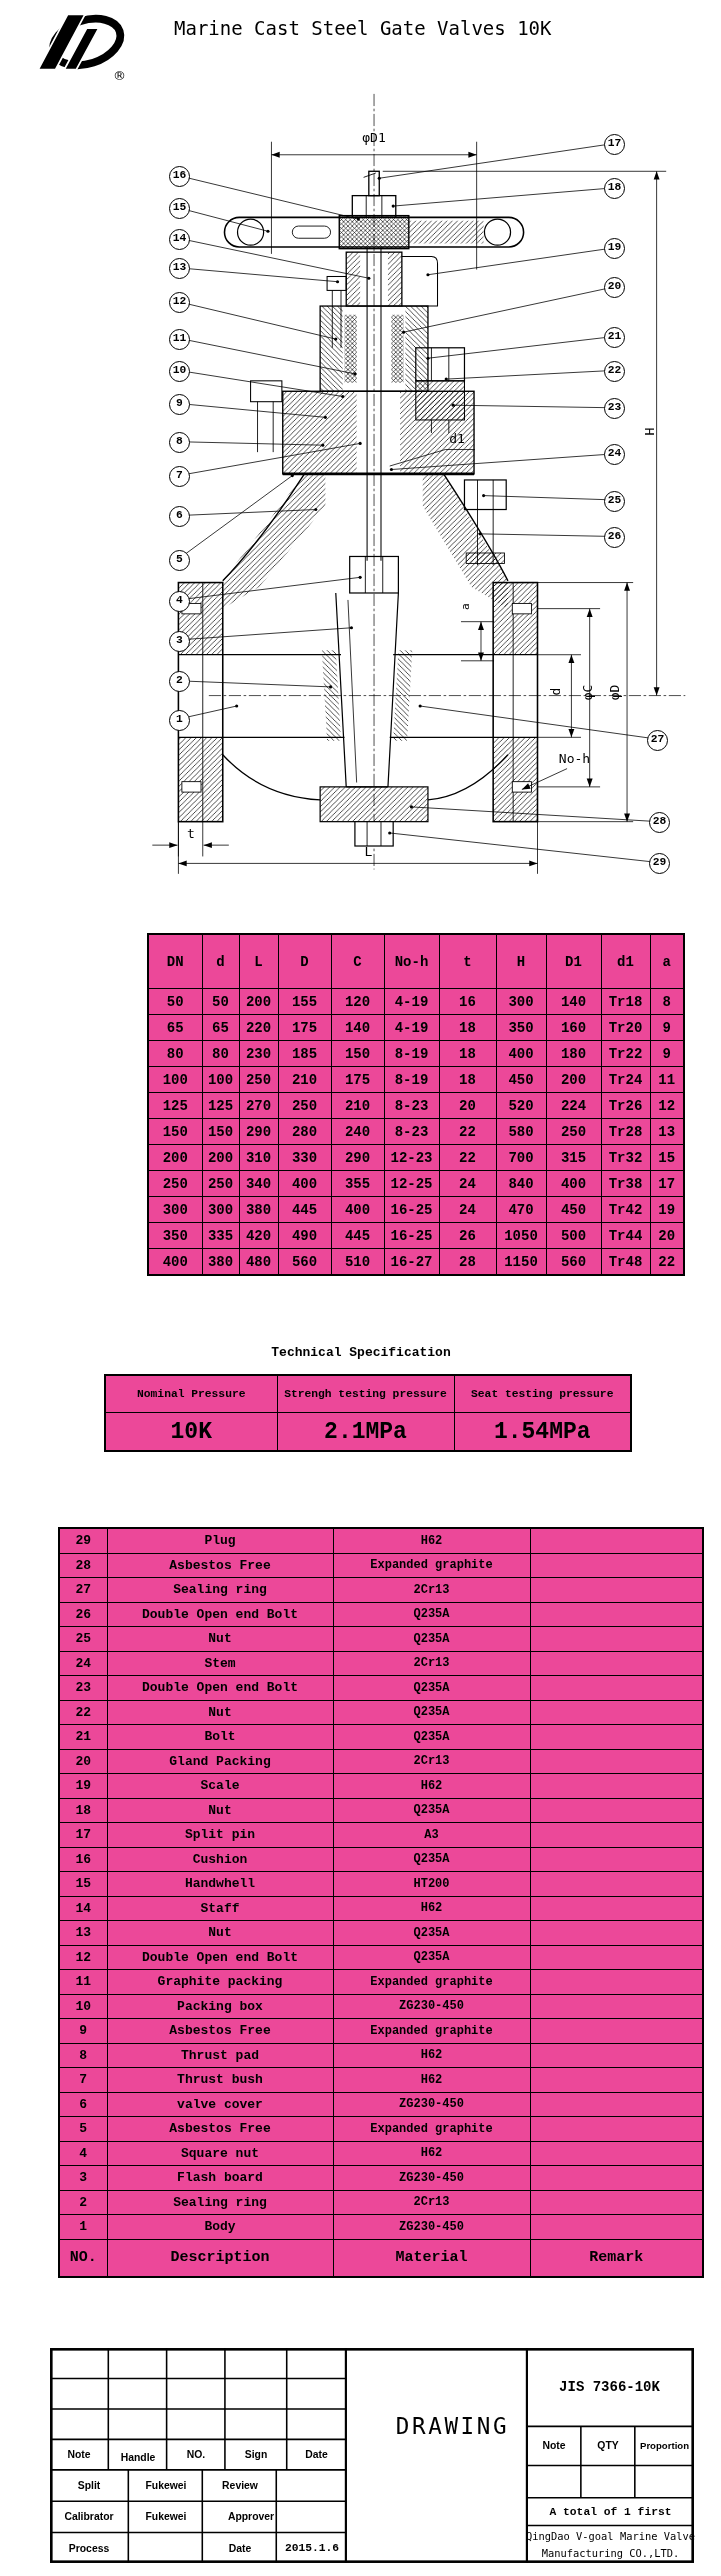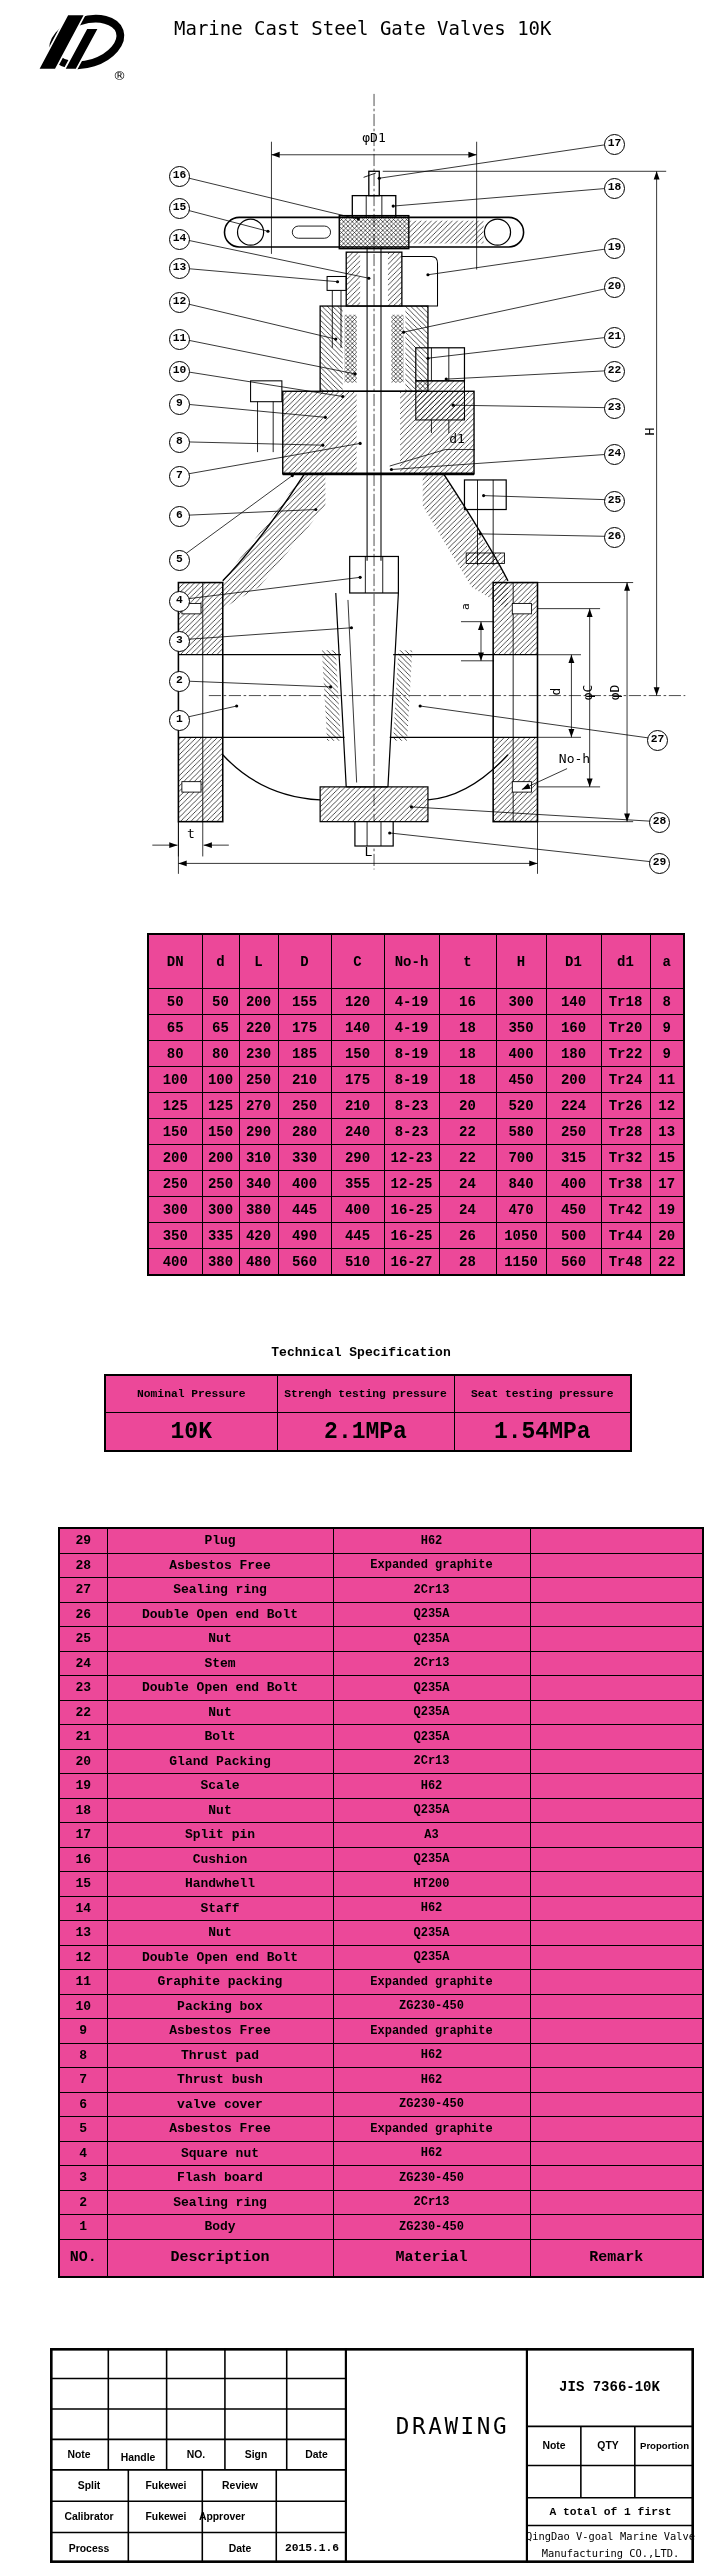--- a/index.html
+++ b/index.html
@@ -676,21 +676,21 @@
   <div class="tbt" style="left:50px;top:2439px;width:58px;height:30px">Note</div>
   <div class="tbt" style="left:109px;top:2439px;width:58px;height:36px">Handle</div>
   <div class="tbt" style="left:167px;top:2439px;width:58px;height:30px">NO.</div>
   <div class="tbt" style="left:225px;top:2439px;width:62px;height:30px">Sign</div>
   <div class="tbt" style="left:287px;top:2439px;width:59px;height:30px">Date</div>
   <div class="tbt" style="left:50px;top:2470px;width:78px;height:31px">Split</div>
   <div class="tbt" style="left:129px;top:2470px;width:74px;height:31px">Fukewei</div>
   <div class="tbt" style="left:203px;top:2470px;width:74px;height:31px">Review</div>
   <div class="tbt" style="left:50px;top:2501px;width:78px;height:31px">Calibrator</div>
   <div class="tbt" style="left:129px;top:2501px;width:74px;height:31px">Fukewei</div>
-  <div class="tbt" style="left:188px;top:2501px;width:68px;height:31px">Approver</div>
+  <div class="tbt" style="left:217px;top:2501px;width:68px;height:31px">Approver</div>
   <div class="tbt" style="left:50px;top:2533px;width:78px;height:30px">Process</div>
   <div class="tbt" style="left:203px;top:2533px;width:74px;height:30px">Date</div>
   <div class="tbt mono" style="left:277px;top:2533px;width:70px;height:30px">2015.1.6</div>
   <div class="tbt drawing-word" style="left:346px;top:2374px;width:181px;height:104px">DRAWING</div>
   <div class="tbt jis" style="left:518px;top:2348px;width:183px;height:78px">JIS 7366-10K</div>
   <div class="tbt" style="left:527px;top:2426px;width:54px;height:39px">Note</div>
   <div class="tbt" style="left:581px;top:2426px;width:54px;height:39px">QTY</div>
   <div class="tbt" style="left:635px;top:2426px;width:59px;height:39px;font-size:9.6px">Proportion</div>
   <div class="tbt mono" style="left:527px;top:2498px;width:167px;height:28px;font-size:11.3px">A total of 1 first</div>
   <div class="tbt company" style="left:527px;top:2526px;width:167px;height:19px">QingDao V-goal Marine Valve</div>

